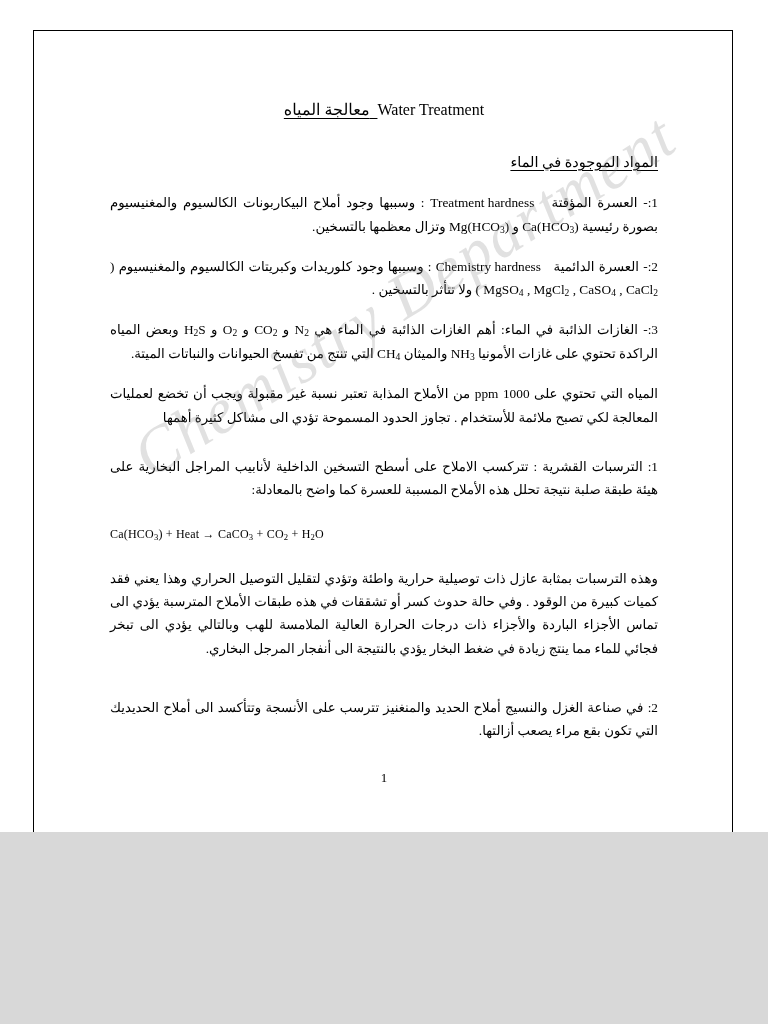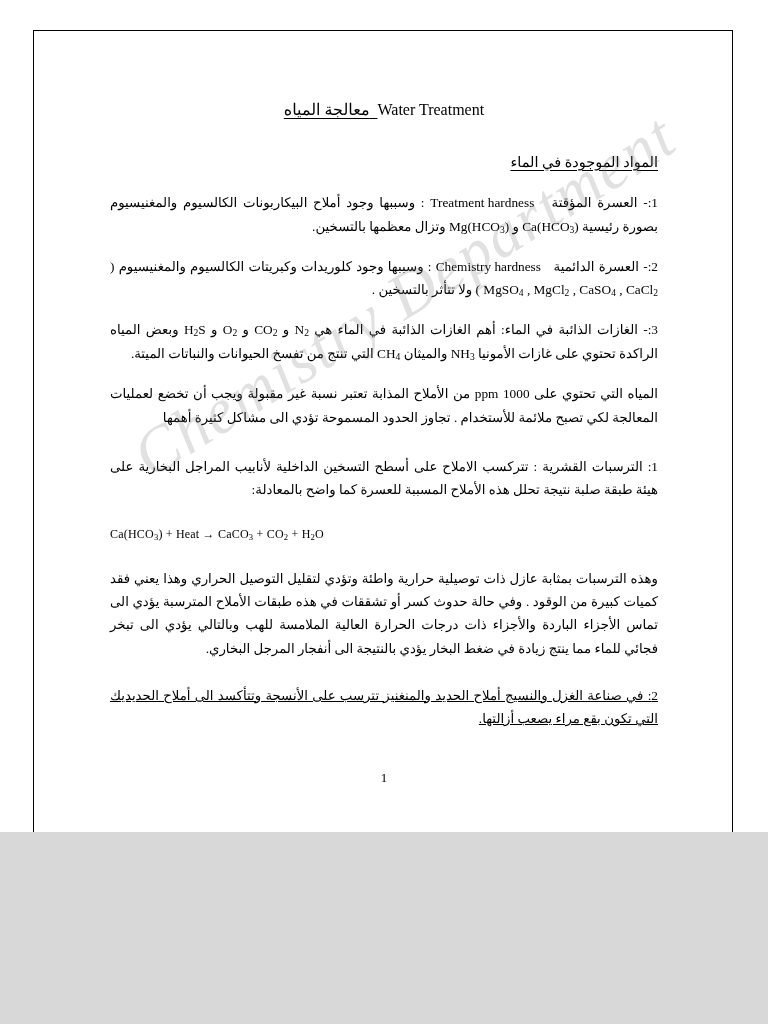--- a/index.html
+++ b/index.html
@@ -154,21 +154,21 @@
 
 
     <p class="para">المياه التي تحتوي على 1000 ppm من الأملاح المذابة تعتبر نسبة غير مقبولة ويجب أن تخضع لعمليات المعالجة لكي تصبح ملائمة للأستخدام . تجاوز الحدود المسموحة تؤدي الى مشاكل كثيرة أهمها</p>
 
     <p class="para tight">1: الترسبات القشرية : تتركسب الاملاح على أسطح التسخين الداخلية لأنابيب المراجل البخارية على هيئة طبقة صلبة نتيجة تحلل هذه الأملاح المسببة للعسرة كما واضح بالمعادلة:</p>
 
     <div class="eq">Ca(HCO<sub>3</sub>) + Heat → CaCO<sub>3</sub> + CO<sub>2</sub> + H<sub>2</sub>O</div>
 
     <p class="para">وهذه الترسبات بمثابة عازل ذات توصيلية حرارية واطئة وتؤدي لتقليل التوصيل الحراري وهذا يعني فقد كميات كبيرة من الوقود . وفي حالة حدوث كسر أو تشققات في هذه طبقات الأملاح المترسبة يؤدي الى تماس الأجزاء الباردة والأجزاء ذات درجات الحرارة العالية الملامسة للهب وبالتالي يؤدي الى تبخر فجائي للماء مما ينتج زيادة في ضغط البخار يؤدي بالنتيجة الى أنفجار المرجل البخاري.</p>
 
-    <p class="para" style="margin-top:24px;text-decoration:underline;">2: في صناعة الغزل والنسيج أملاح الحديد والمنغنيز تترسب على الأنسجة وتتأكسد الى أملاح الحديديك التي تكون بقع مراء يصعب أزالتها.</p>
+    <p class="para" style="margin-top:36px;">2: في صناعة الغزل والنسيج أملاح الحديد والمنغنيز تترسب على الأنسجة وتتأكسد الى أملاح الحديديك التي تكون بقع مراء يصعب أزالتها.</p>
 
   </div>
 
   <div class="watermark">
     <span>Chemistry Department</span>
   </div>
 
   <div class="page-number">1</div>
 
 </div>

